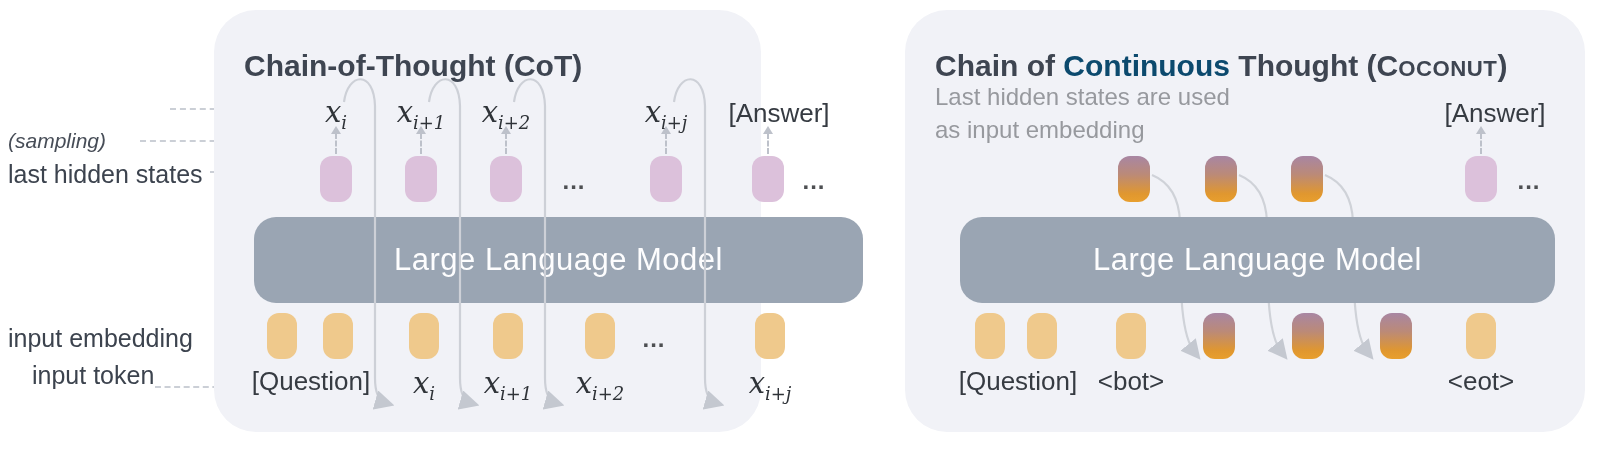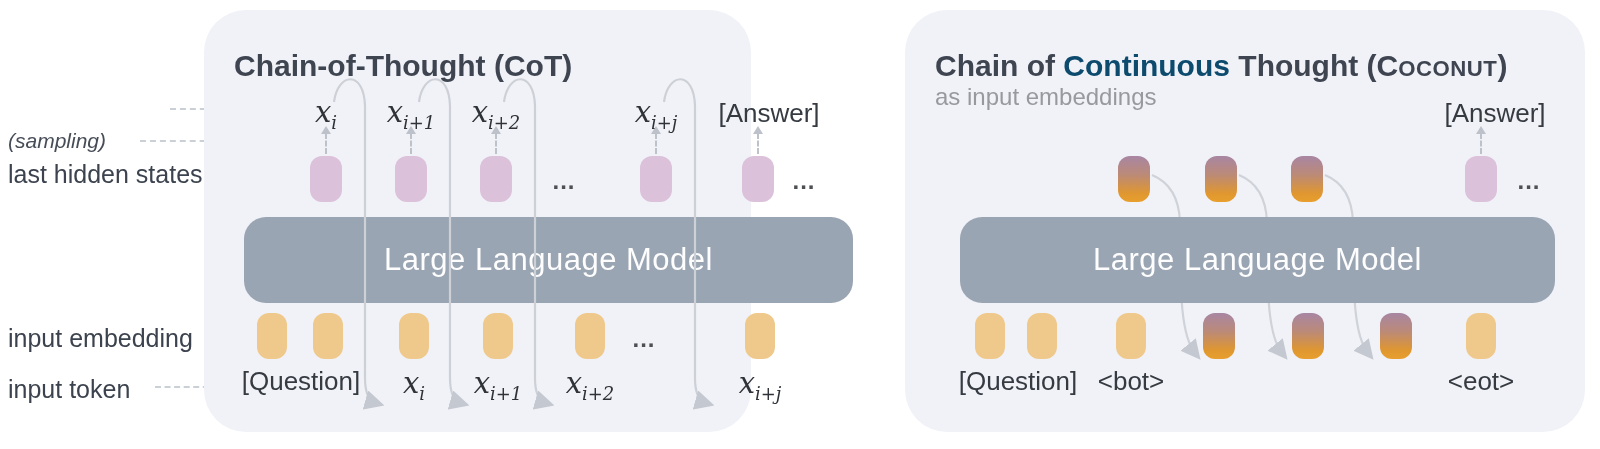--- a/index.html
+++ b/index.html
@@ -39,29 +39,29 @@
   .z-top{z-index:5;}
 </style>
 </head>
 <body>
 
 <div class="stage">
 
   <div class="rowlab samp-lab" style="top:129px;">(sampling)</div>
   <div class="rowlab" style="top:160px;">last hidden states</div>
   <div class="rowlab" style="top:324px;">input embedding</div>
-  <div class="rowlab" style="top:375px;">input token</div>
+  <div class="rowlab" style="top:361px;margin-left:24px;">input token</div>
 
   <div class="leader" style="left:170px;top:108px;width:145px;"></div>
   <div class="leader" style="left:140px;top:140px;width:175px;"></div>
   <div class="leader" style="left:210px;top:171px;width:105px;"></div>
   <div class="leader" style="left:214px;top:335px;width:48px;"></div>
   <div class="leader" style="left:155px;top:386px;width:92px;"></div>
 
-  <section class="panel" style="left:204px;width:547px;">
+  <section class="panel" style="left:214px;width:547px;">
     <h2 class="ptitle">Chain-of-Thought (CoT)</h2>
 
     <span class="ctr math tok-top" style="left:122px;"><i>x</i><sub>i</sub></span>
     <span class="ctr math tok-top" style="left:207px;"><i>x</i><sub>i+1</sub></span>
     <span class="ctr math tok-top" style="left:292px;"><i>x</i><sub>i+2</sub></span>
     <span class="ctr math tok-top" style="left:452px;"><i>x</i><sub>i+j</sub></span>
     <span class="ctr toklab tok-top" style="left:565px;top:88px;">[Answer]</span>
 
     <div class="samp" style="left:116px;"></div>
     <div class="samp" style="left:201px;"></div>
@@ -107,21 +107,22 @@
         <path d="M 300 92 C 304 62, 330 60, 331 96 L 331 368 C 331 384, 335 391, 342 393" marker-end="url(#arrL)"></path>
         <path d="M 460 92 C 464 62, 490 60, 491 96 L 491 368 C 491 384, 495 391, 502 393" marker-end="url(#arrL)"></path>
       </g>
     </svg>
   </section>
 
   <section class="panel" style="left:905px;width:680px;">
     <h2 class="ptitle"><span>Chain of </span><span class="orange">Continuous</span><span> Thought (</span><span>C</span><span class="smallcaps">OCONUT</span><span>)</span></h2>
 
     <div class="subtitle">
-      <div>as input embeddings</div>
+      <div>Last hidden states are used</div>
+      <div>as input embedding</div>
     </div>
 
     <span class="ctr toklab tok-top" style="left:590px;top:88px;">[Answer]</span>
     <div class="samp" style="left:570px;"></div>
     <div class="chip chip-pink chip-top" style="left:560px;"></div>
     <span class="ellipsis" style="left:624px;top:157px;">...</span>
 
     <div class="chip chip-grad chip-top" style="left:213px;"></div>
     <div class="chip chip-grad chip-top" style="left:300px;"></div>
     <div class="chip chip-grad chip-top" style="left:386px;"></div>

